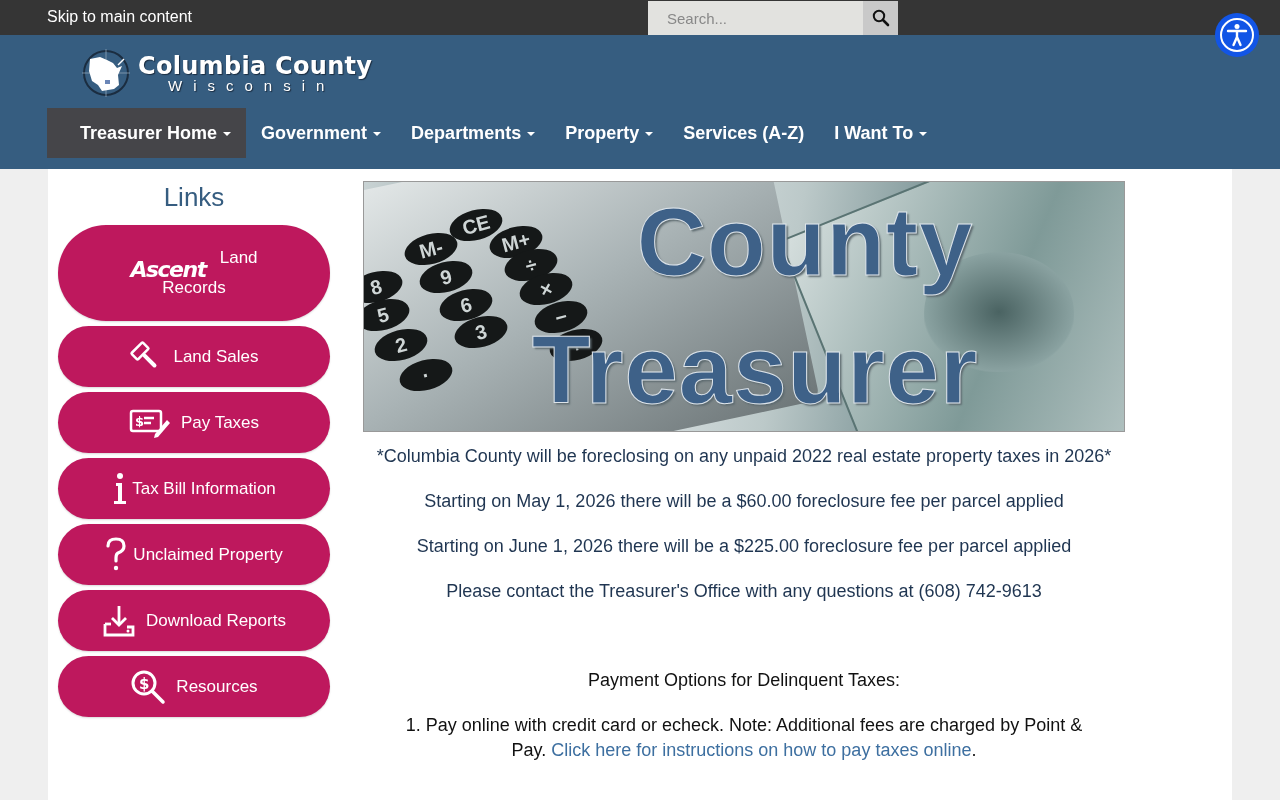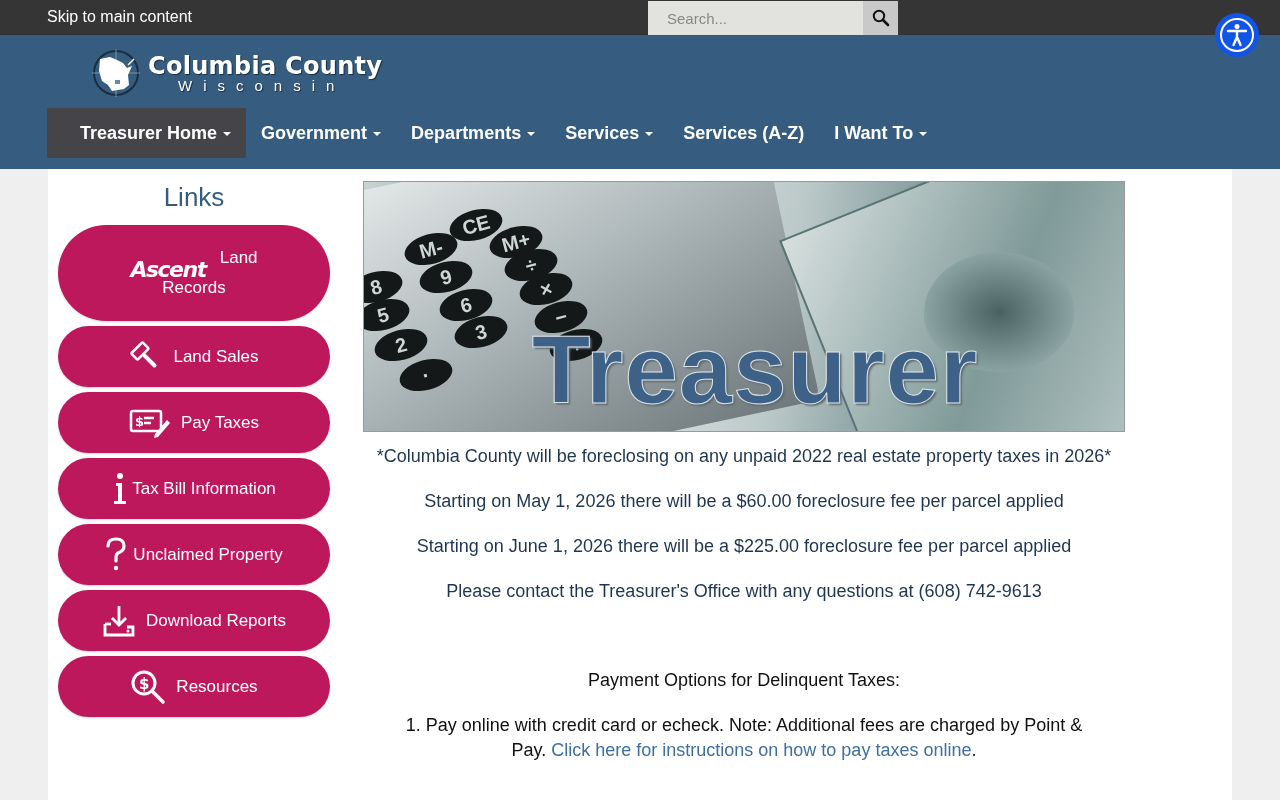--- a/index.html
+++ b/index.html
@@ -10,21 +10,21 @@
   .skip-link { position: absolute; left: 47px; top: 8px; color: #fff; font-size: 16px; text-decoration: none; }
   .search-wrap { position: absolute; left: 648px; top: 1px; width: 250px; height: 34px; display: flex; }
   .search-input { width: 215px; height: 34px; border: none; background: #e2e2df; font-size: 15px; padding: 0 19px; color: #444; font-family: "Liberation Sans", sans-serif; }
   .search-input::placeholder { color: #888; }
   .search-btn { width: 35px; height: 34px; background: #c9c9c9; border: none; display: flex; align-items: center; justify-content: center; }
 
   .a11y-btn { position: absolute; left: 1215px; top: 13px; width: 44px; height: 44px; border-radius: 50%; background: #1255e6; display: flex; align-items: center; justify-content: center; z-index: 5; }
   .a11y-btn .ring { width: 34px; height: 34px; border-radius: 50%; border: 2px solid #fff; display: flex; align-items: center; justify-content: center; }
 
   .header { height: 134px; background: #365d80; position: relative; }
-  .logo { position: absolute; left: 90px; top: 12px; display: flex; align-items: center; }
+  .logo { position: absolute; left: 80px; top: 12px; display: flex; align-items: center; }
   .logo-mark { width: 52px; height: 52px; }
   .logo-text { margin-left: 6px; color: #fff; }
   .logo-title { font-size: 24px; font-weight: bold; letter-spacing: 0.3px; text-shadow: 1px 1px 1px #1b2d40; font-family: "DejaVu Sans", sans-serif; }
   .logo-sub { font-size: 15px; letter-spacing: 11px; margin-left: 30px; margin-top: -3px; text-shadow: 1px 1px 1px #1b2d40; }
 
   .nav { position: absolute; left: 47px; top: 73px; display: flex; height: 50px; }
   .nav-item { height: 50px; padding: 0 15px; display: flex; align-items: center; color: #fff; font-weight: bold; font-size: 18px; cursor: pointer; }
   .nav-item.active { background: #454549; padding-left: 33px; }
   .caret { display: inline-block; width: 0; height: 0; border-left: 4px solid transparent; border-right: 4px solid transparent; border-top: 4px solid #fff; margin-left: 6px; margin-top: 2px; }
 
@@ -104,21 +104,21 @@
       </div>
     <div class="nav-item">
         <span>Government</span>
         <span class="caret"></span>
       </div>
     <div class="nav-item">
         <span>Departments</span>
         <span class="caret"></span>
       </div>
     <div class="nav-item">
-        <span>Services</span>
+        <span>Property</span>
         <span class="caret"></span>
       </div>
     <div class="nav-item">
         <span>Services (A-Z)</span>
       </div>
     <div class="nav-item">
         <span>I Want To</span>
         <span class="caret"></span>
       </div>
   </nav>
@@ -220,20 +220,21 @@
       <div class="key" style="left:-15px;top:90px;">8</div>
       <div class="key" style="left:75px;top:108px;">6</div>
       <div class="key" style="left:170px;top:120px;">−</div>
       <div class="key" style="left:-8px;top:118px;">5</div>
       <div class="key" style="left:90px;top:135px;">3</div>
       <div class="key" style="left:10px;top:148px;">2</div>
       <div class="key" style="left:185px;top:148px;">+</div>
       <div class="key" style="left:35px;top:178px;">·</div>
       <div class="bill"></div>
       <div class="portrait"></div>
+      <div class="banner-title bt1">County</div>
       <div class="banner-title bt2">Treasurer</div>
     </div>
 
     <div class="notice">
       <p>*Columbia County will be foreclosing on any unpaid 2022 real estate property taxes in 2026*</p>
       <p>Starting on May 1, 2026 there will be a $60.00 foreclosure fee per parcel applied</p>
       <p>Starting on June 1, 2026 there will be a $225.00 foreclosure fee per parcel applied</p>
       <p>Please contact the Treasurer's Office with any questions at (608) 742-9613</p>
       <div class="spacer"></div>
       <p class="dark">Payment Options for Delinquent Taxes:</p>

